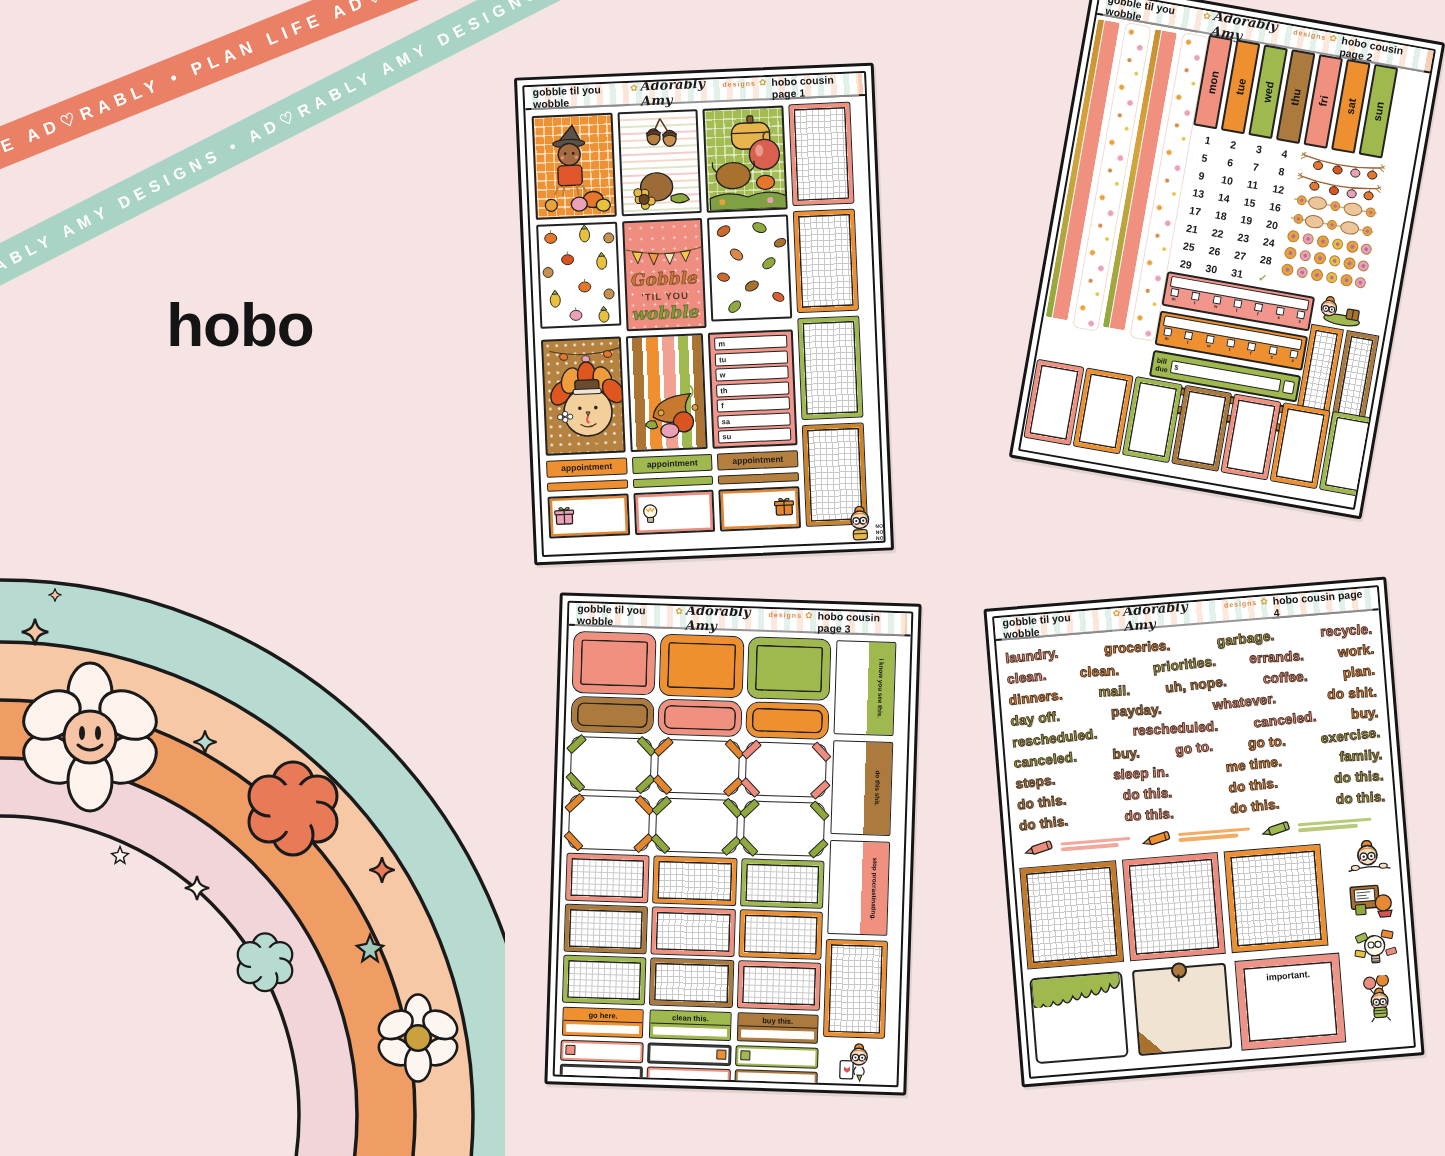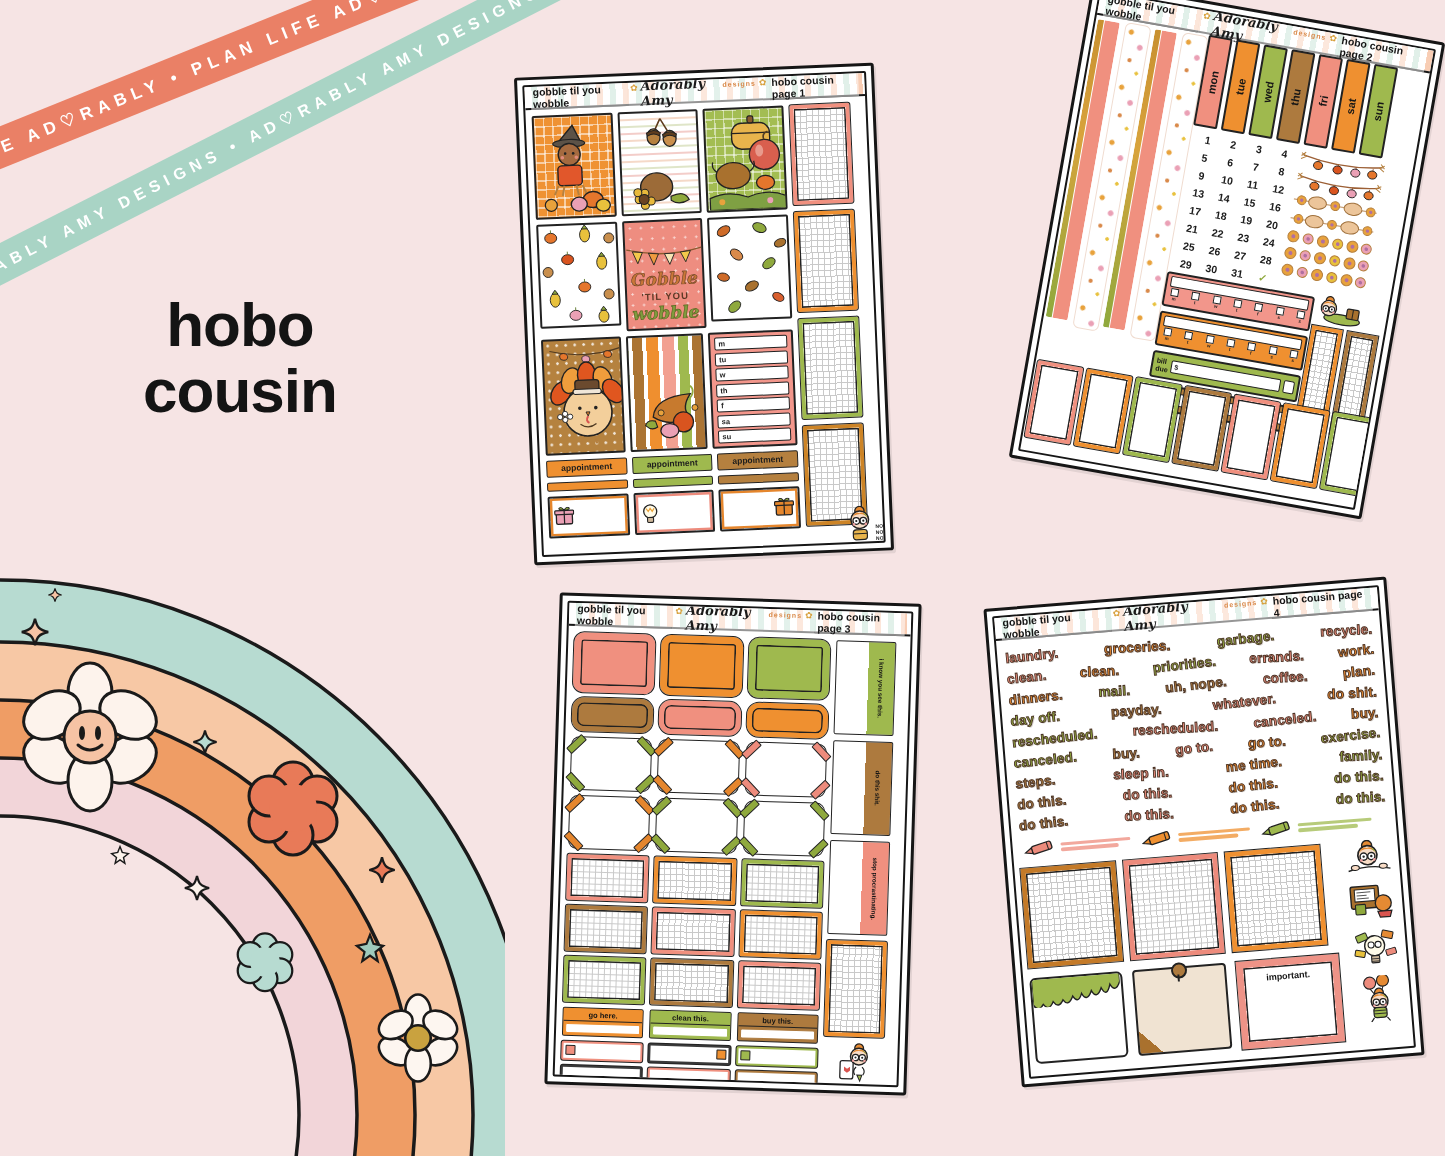--- a/index.html
+++ b/index.html
@@ -263,21 +263,20 @@
   </defs>
 </svg>
 
 <div class="stage">
 
   <div class="ribbon ribbon-orange">PLAN LIFE AD♡RABLY • PLAN LIFE AD♡RABLY • PLAN LIFE AD♡RABLY</div>
   <div class="ribbon ribbon-teal">AD♡RABLY AMY DESIGNS • AD♡RABLY AMY DESIGNS • AD♡RABLY AMY DESIGNS</div>
 
   <div class="big-title">
     <div>hobo</div>
-    <div>cousin</div>
   </div>
 
   <svg class="rainbow" width="505" height="601" viewBox="0 0 505 601">
     <g fill="none">
       <circle cx="0" cy="560" r="504" stroke="#b7dbd1" stroke-width="62"></circle>
       <circle cx="0" cy="560" r="444" stroke="#f7c8a5" stroke-width="58"></circle>
       <circle cx="0" cy="560" r="386" stroke="#ef9d65" stroke-width="58"></circle>
       <circle cx="0" cy="560" r="328" stroke="#f2d5d9" stroke-width="58"></circle>
       <g stroke="#1a1a1a" stroke-width="3.5">
         <circle cx="0" cy="560" r="535"></circle>

